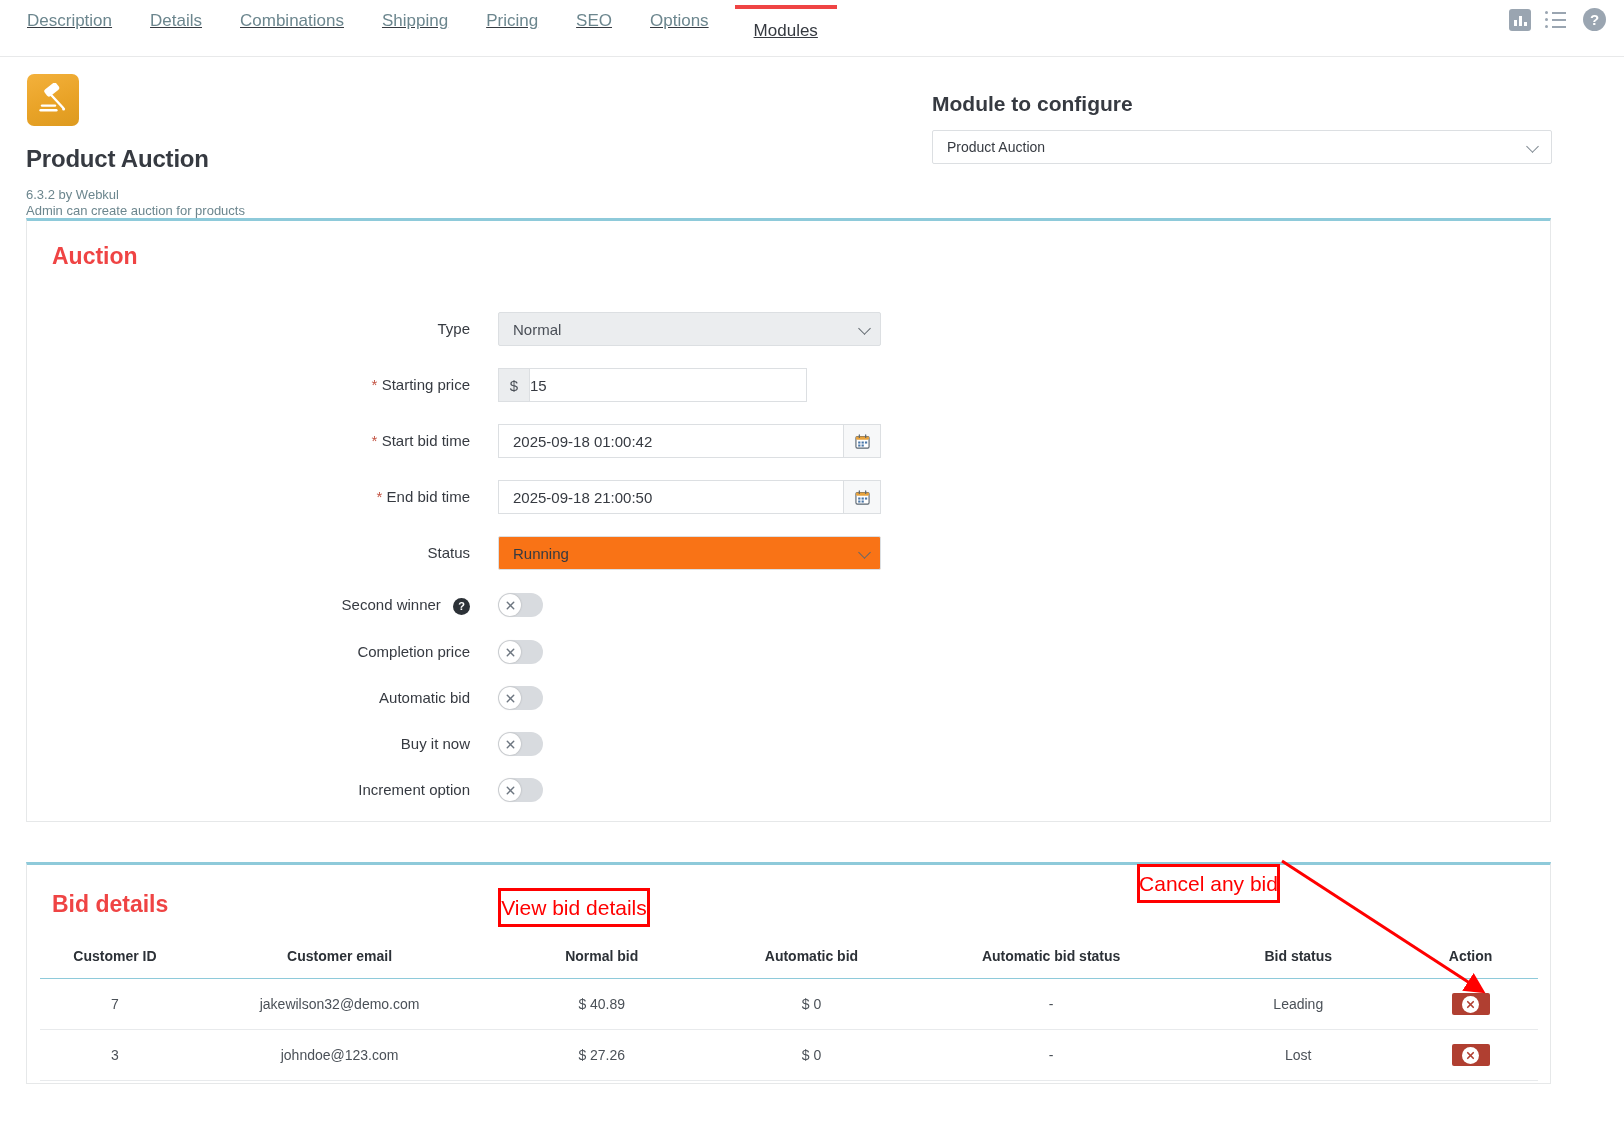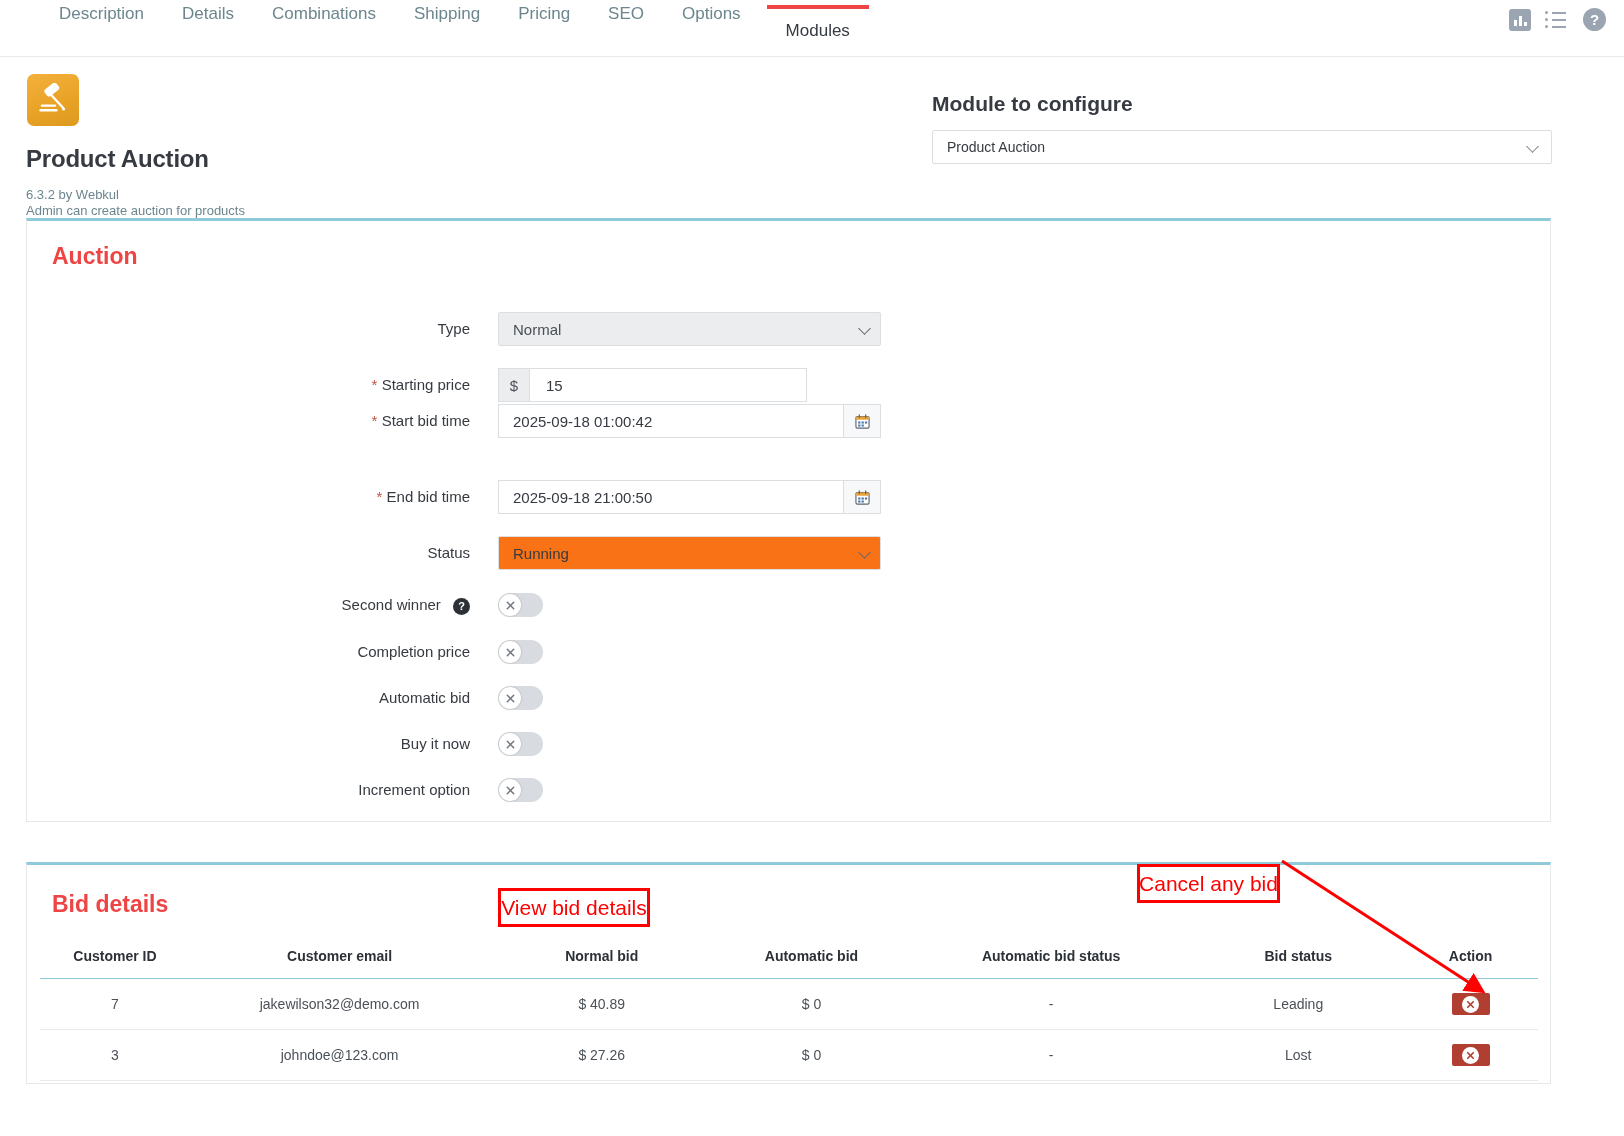--- a/index.html
+++ b/index.html
@@ -12,21 +12,21 @@
     overflow: hidden;
   }
   .page { position: relative; width: 1624px; height: 1136px; }
 
   
   .tabbar {
     position: absolute; left: 0; top: 0; width: 1624px; height: 57px;
     border-bottom: 1px solid #e8e9ea;
     display: flex; align-items: flex-end;
   }
-  .tabs { display: flex; align-items: flex-start; padding-left: 40px; }
+  .tabs { display: flex; align-items: center; padding-left: 8px; text-decoration: underline; }
   .tab {
     font-size: 17px; color: #6c868e; padding: 0 19px 20px 19px;
     cursor: pointer; white-space: nowrap; line-height: 1;
   }
   .tab.active {
     color: #363a41;
     border-top: 4px solid #ef4444;
     padding-top: 13px;
     padding-bottom: 17px;
     margin-left: 7px;
@@ -125,21 +125,21 @@
   }
 
   .price-group { display: flex; width: 309px; height: 34px; }
   .price-prefix {
     width: 31px; height: 34px; background: #ebedef; border: 1px solid #dcdfe2;
     border-right: none; display: flex; align-items: center; justify-content: center;
     font-size: 15px; color: #4a4f57;
   }
   .price-input {
     flex: 1; height: 34px; border: 1px solid #dcdfe2; background: #fff;
-    font-size: 15px; color: #363a41; padding: 0 16px;
+    font-size: 15px; color: #363a41; padding: 0 0;
     font-family: "Liberation Sans", sans-serif; outline: none;
   }
 
   .date-group { display: flex; width: 383px; height: 34px; }
   .date-input {
     flex: 1; height: 34px; border: 1px solid #dcdfe2; border-right: none;
     background: #fff; font-size: 15px; color: #363a41; padding: 0 14px;
     font-family: "Liberation Sans", sans-serif; outline: none;
   }
   .date-btn {
@@ -278,21 +278,21 @@
       <span>Starting price</span>
     </div>
     <div class="fctl">
       <div class="price-group">
         <div class="price-prefix">$</div>
         <input class="price-input" type="text" value="15" style="">
       </div>
     </div>
   </div>
 
-  <div class="frow" style="top:404px">
+  <div class="frow" style="top:424px">
     <div class="flabel">
       <span class="req">*</span>
       <span>Start bid time</span>
     </div>
     <div class="fctl">
       <div class="date-group">
         <input class="date-input" type="text" value="2025-09-18 01:00:42" style="">
         <div class="date-btn">
           <svg width="15" height="15" viewBox="0 0 16 16" aria-hidden="true">
             <rect x="1" y="2.6" width="14" height="12.4" rx="1.4" fill="#fff" stroke="#5a6570" stroke-width="1.2"></rect>

